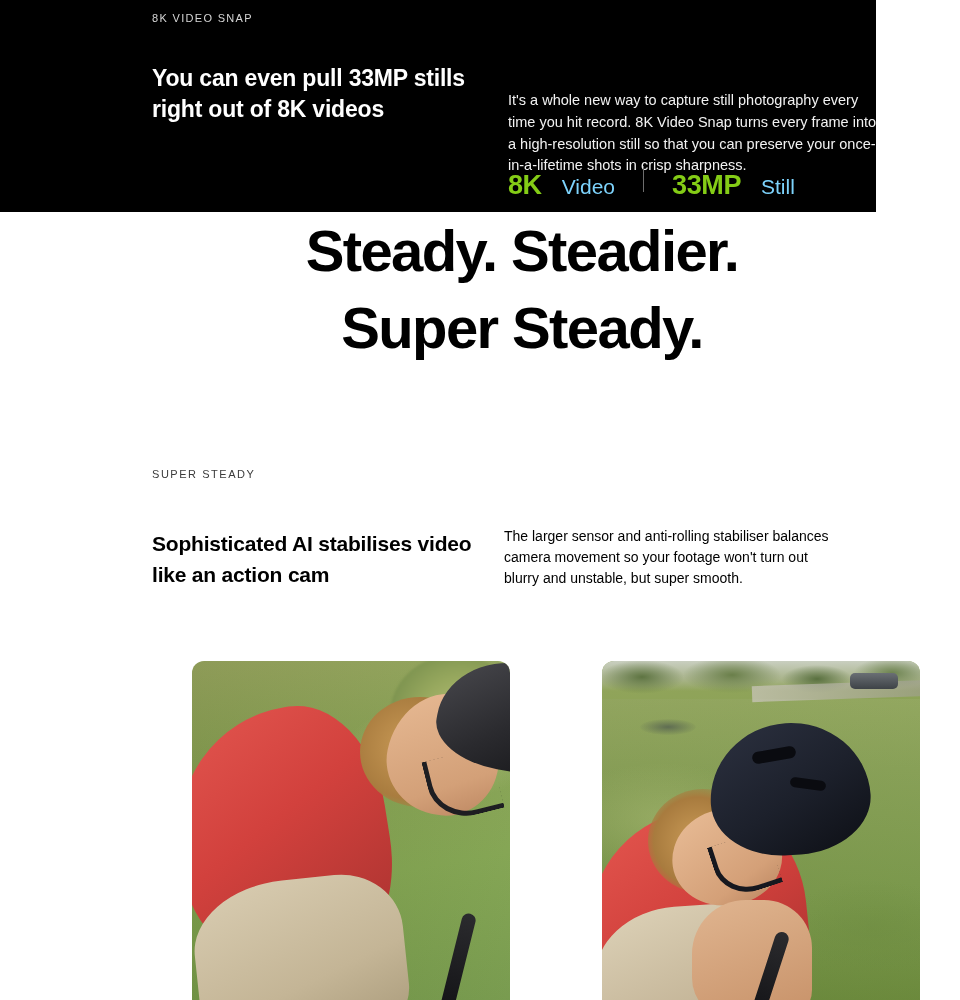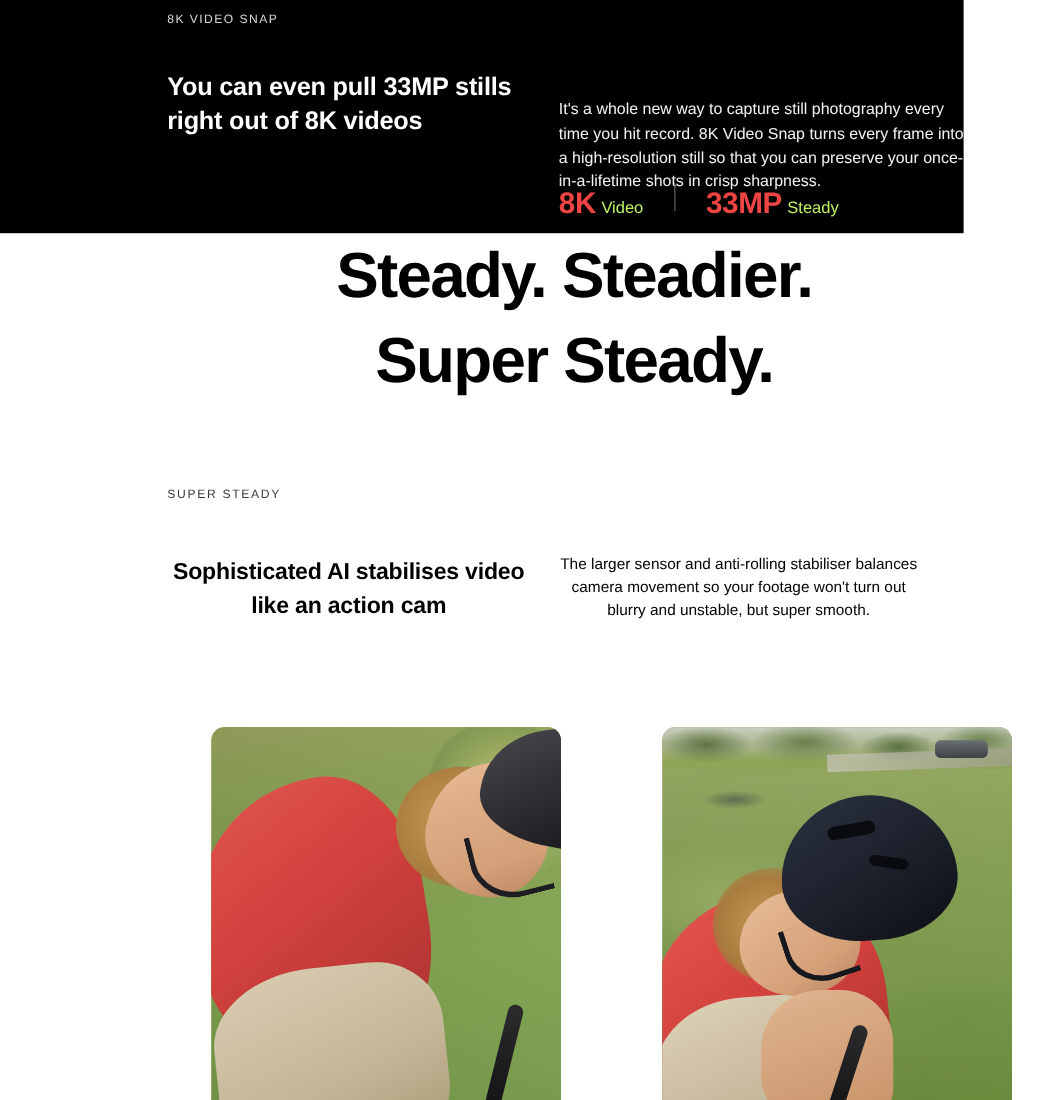--- a/index.html
+++ b/index.html
@@ -57,28 +57,28 @@
     left: 508px;
     top: 168px;
     display: flex;
     align-items: baseline;
     gap: 0px;
   }
   .spec-item { display: flex; align-items: baseline; }
   .spec-value {
     font-size: 27px;
     font-weight: bold;
-    color: #ef4444;
+    color: #84cc16;
     letter-spacing: -0.4px;
   }
   .spec-unit {
-    font-size: 15px;
-    font-weight: 400;
-    color: #bef264;
-    margin-left: 5px;
+    font-size: 21px;
+    font-weight: 400;
+    color: #7dd3fc;
+    margin-left: 20px;
   }
   .spec-divider {
     width: 1px;
     height: 26px;
     background: #6d6d6d;
     margin: 0 28px;
     position: relative;
     top: -2px;
   }
 
@@ -95,23 +95,22 @@
     color: #000000;
     letter-spacing: -1.6px;
     margin: 0;
   }
   .headline .line { display: block; }
 
   
   .feature {
     position: relative;
     width: 844px;
-    margin-top: 78px;
+    margin-top: 102px;
     height: 150px;
-    text-align: center;
   }
   .feature-eyebrow {
     position: absolute;
     left: 152px;
     top: 0px;
     font-size: 11px;
     letter-spacing: 0.14em;
     color: #3b3b3b;
     font-weight: 400;
   }
@@ -317,21 +316,21 @@
   <p class="dark-body">It's a whole new way to capture still photography every time you hit record. 8K Video Snap turns every frame into a high-resolution still so that you can preserve your once-in-a-lifetime shots in crisp sharpness.</p>
 
   <div class="spec-row">
     <div class="spec-item">
       <span class="spec-value">8K</span>
       <span class="spec-unit">Video</span>
     </div>
     <div class="spec-divider"></div>
     <div class="spec-item">
       <span class="spec-value">33MP</span>
-      <span class="spec-unit">Steady</span>
+      <span class="spec-unit">Still</span>
     </div>
   </div>
 </section>
 
 <div class="headline-wrap">
   <h1 class="headline">
     <span class="line">Steady. Steadier.</span>
     <span class="line">Super Steady.</span>
   </h1>
 </div>

